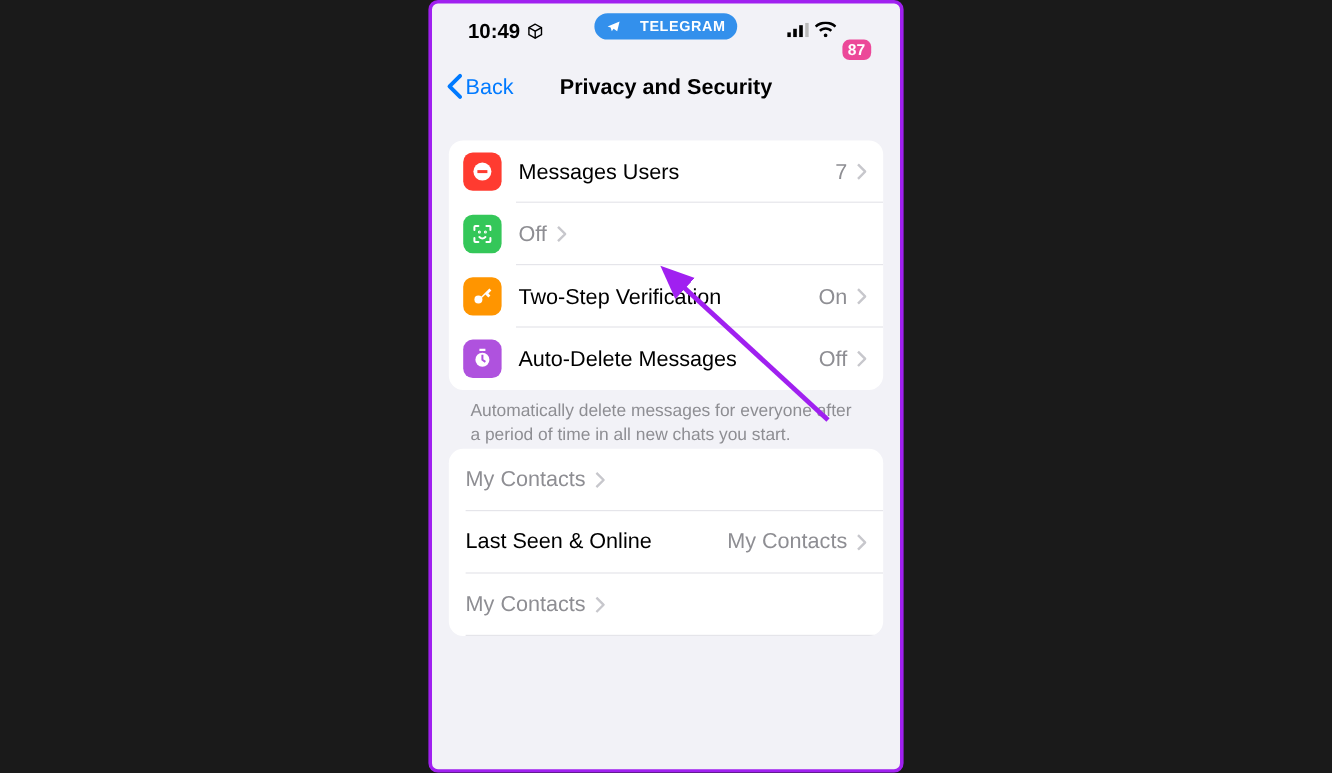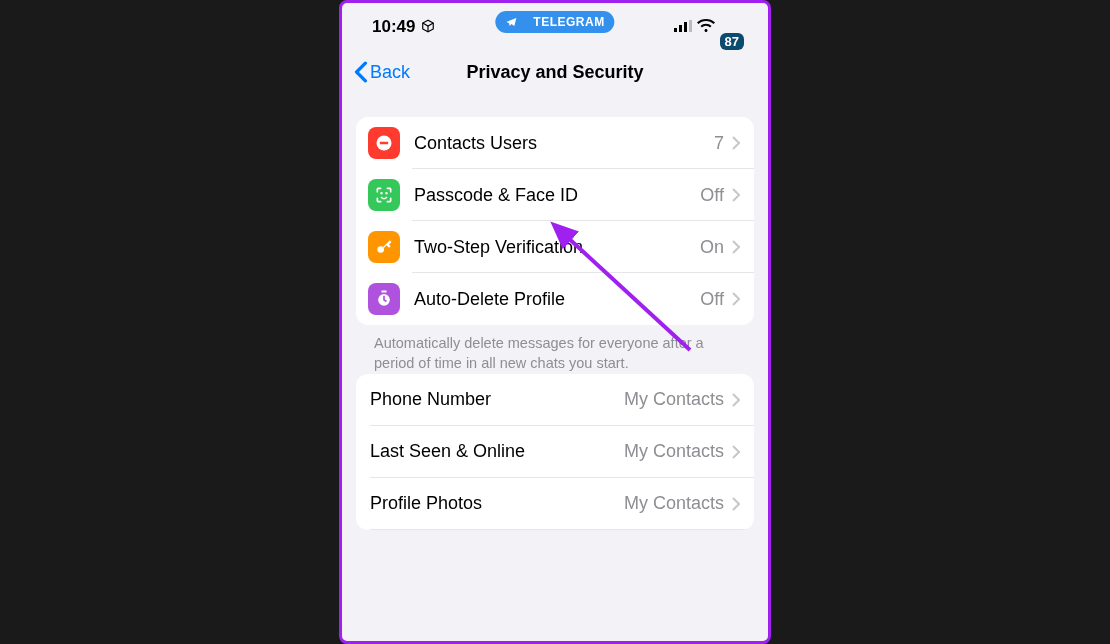--- a/index.html
+++ b/index.html
@@ -7,21 +7,21 @@
       background: #1a1a1a;
       width: 1110px;
       height: 644px;
       font-family: -apple-system, BlinkMacSystemFont, 'Segoe UI', sans-serif;
       display: flex;
       justify-content: center;
       align-items: flex-start;
       overflow: hidden;
     }
     .phone-frame {
-      width: 432px;
+      width: 396px;
       height: 644px;
       background: #f2f2f7;
       border: 3px solid #a020f0;
       border-radius: 8px;
       overflow: hidden;
       position: relative;
     }
     .status-bar {
       display: flex;
       justify-content: space-between;
@@ -36,21 +36,21 @@
       background: #3390ec; color: #fff; font-weight: 700;
       font-size: 12px; padding: 4px 10px; border-radius: 12px;
       letter-spacing: 0.5px;
       position: absolute;
       left: 50%;
       transform: translateX(-50%);
       top: 8px;
     }
     .status-right { display: flex; align-items: center; gap: 5px; }
     .battery-badge {
-      background: #0c4a6e; color: #fff; font-weight: 700;
+      background: #ec4899; color: #fff; font-weight: 700;
       font-size: 13px; padding: 1px 5px; border-radius: 6px; margin-top: 29px;
     }
     .nav-header {
       display: flex; align-items: center; padding: 14px 12px 16px 12px;
       position: relative;
     }
     .back-button {
       display: flex; align-items: center; color: #007aff;
       font-size: 18px; font-weight: 400; gap: 2px;
     }
@@ -159,40 +159,39 @@
 
     <div class="section">
 
       <div class="row with-icon">
         <div class="icon-box icon-red">
           <svg width="20" height="20" viewBox="0 0 24 24">
               <circle cx="12" cy="12" r="9" fill="#fff"></circle>
               <rect x="7" y="10.5" width="10" height="3" fill="#ff3b30"></rect>
             </svg>
         </div>
-        <span class="row-label">Contacts Users</span>
+        <span class="row-label">Messages Users</span>
         <span class="row-value">7</span>
         <span class="chevron">
             <svg viewBox="0 0 8 14" fill="none" stroke="#c7c7cc" stroke-width="2">
               <polyline points="1,1 7,7 1,13"></polyline>
             </svg>
           </span>
         <div class="divider"></div>
       </div>
 
       <div class="row with-icon">
         <div class="icon-box icon-green">
           <svg width="20" height="20" viewBox="0 0 24 24" fill="none" stroke="#fff" stroke-width="2" stroke-linecap="round">
               <path d="M4 8V5a1 1 0 011-1h3M16 4h3a1 1 0 011 1v3M20 16v3a1 1 0 01-1 1h-3M8 20H5a1 1 0 01-1-1v-3"></path>
               <circle cx="9" cy="10" r="0.5" fill="#fff"></circle>
               <circle cx="15" cy="10" r="0.5" fill="#fff"></circle>
               <path d="M9 15c1 1 2 1.5 3 1.5s2-.5 3-1.5"></path>
             </svg>
         </div>
-        <span class="row-label">Passcode &amp; Face ID</span>
         <span class="row-value">Off</span>
         <span class="chevron">
             <svg viewBox="0 0 8 14" fill="none" stroke="#c7c7cc" stroke-width="2">
               <polyline points="1,1 7,7 1,13"></polyline>
             </svg>
           </span>
         <div class="divider"></div>
       </div>
 
       <div class="row with-icon">
@@ -213,38 +212,37 @@
       </div>
 
       <div class="row with-icon">
         <div class="icon-box icon-purple">
           <svg width="20" height="20" viewBox="0 0 24 24" fill="none" stroke="#fff" stroke-width="2.2">
               <circle cx="12" cy="13" r="7" fill="#fff" stroke="none"></circle>
               <path d="M12 8v5l3 2" stroke="#af52de" stroke-width="2"></path>
               <path d="M9 3h6" stroke="#fff"></path>
             </svg>
         </div>
-        <span class="row-label">Auto-Delete Profile</span>
+        <span class="row-label">Auto-Delete Messages</span>
         <span class="row-value">Off</span>
         <span class="chevron">
             <svg viewBox="0 0 8 14" fill="none" stroke="#c7c7cc" stroke-width="2">
               <polyline points="1,1 7,7 1,13"></polyline>
             </svg>
           </span>
       </div>
 
     </div>
 
     <div class="footer-text">Automatically delete messages for everyone after a period of time in all new chats you start.</div>
 
 
     <div class="section">
 
       <div class="row no-icon">
-        <span class="row-label">Phone Number</span>
         <span class="row-value">My Contacts</span>
         <span class="chevron">
             <svg viewBox="0 0 8 14" fill="none" stroke="#c7c7cc" stroke-width="2">
               <polyline points="1,1 7,7 1,13"></polyline>
             </svg>
           </span>
         <div class="divider"></div>
       </div>
 
       <div class="row no-icon">
@@ -252,21 +250,20 @@
         <span class="row-value">My Contacts</span>
         <span class="chevron">
             <svg viewBox="0 0 8 14" fill="none" stroke="#c7c7cc" stroke-width="2">
               <polyline points="1,1 7,7 1,13"></polyline>
             </svg>
           </span>
         <div class="divider"></div>
       </div>
 
       <div class="row no-icon">
-        <span class="row-label">Profile Photos</span>
         <span class="row-value">My Contacts</span>
         <span class="chevron">
             <svg viewBox="0 0 8 14" fill="none" stroke="#c7c7cc" stroke-width="2">
               <polyline points="1,1 7,7 1,13"></polyline>
             </svg>
           </span>
         <div class="divider"></div>
       </div>
 
     </div>

